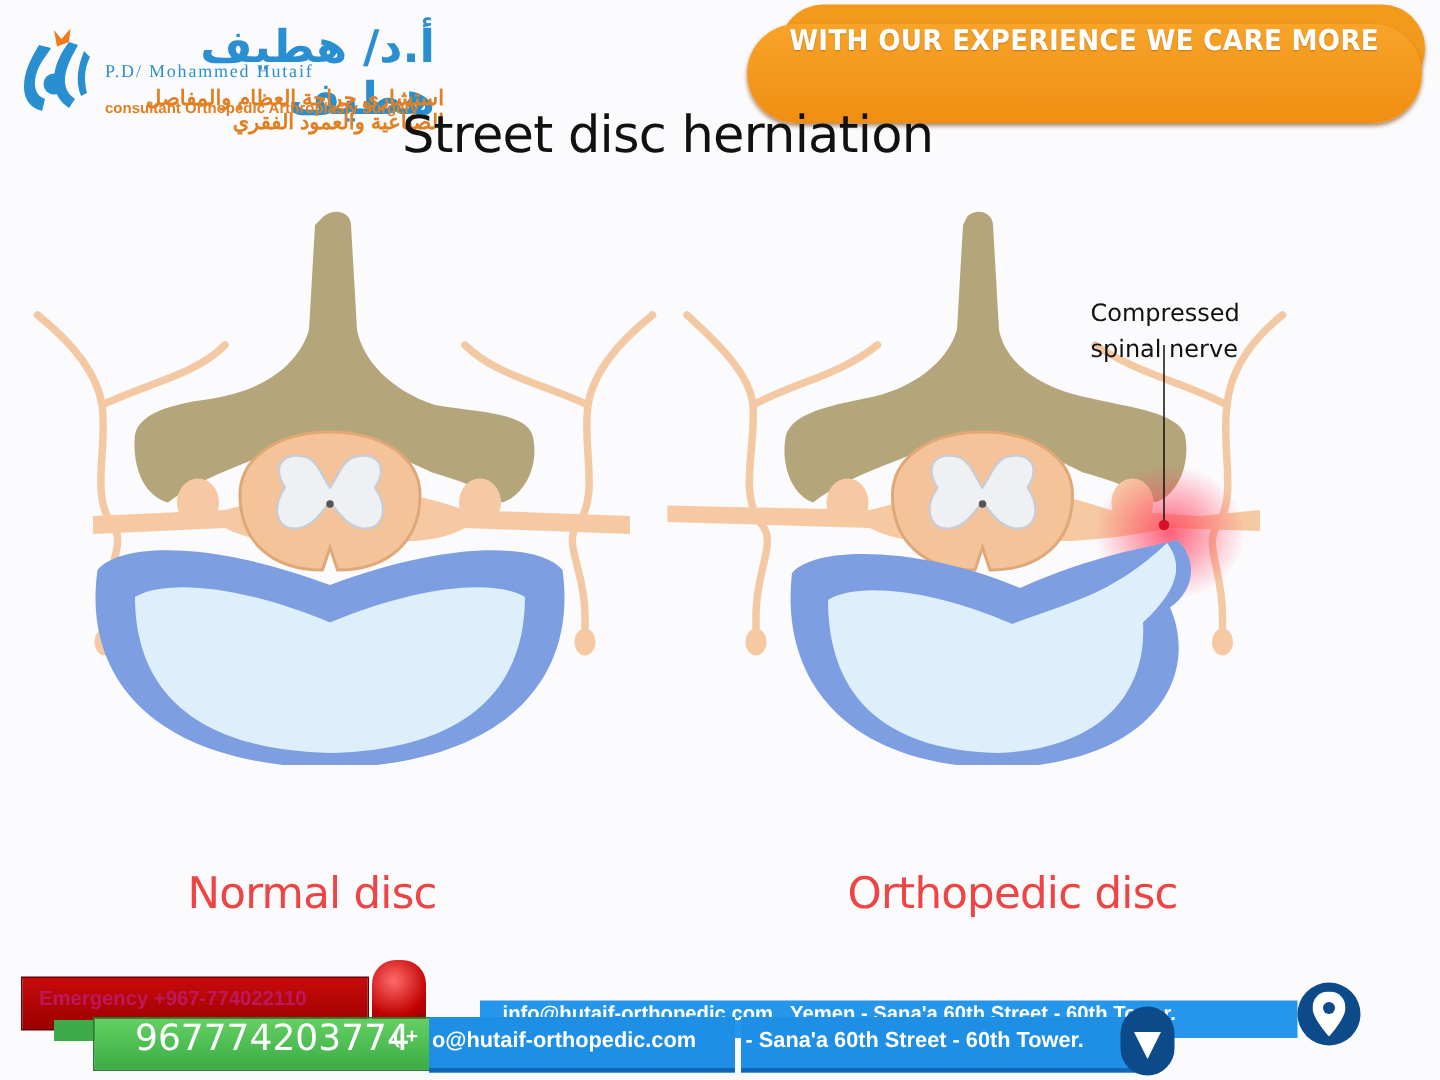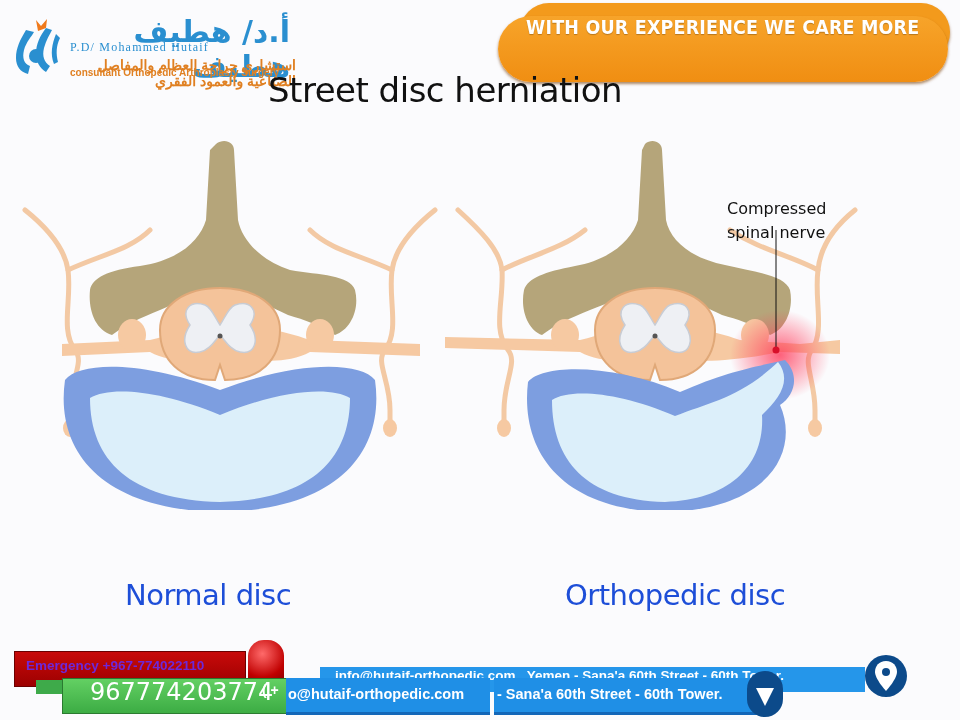--- a/index.html
+++ b/index.html
@@ -15,26 +15,26 @@
 
   
   .banner-back { left:520px; top:3px; width:430px; height:58px; background:#f39a1c; border-radius:30px; box-shadow:0 2px 3px rgba(120,60,0,.6); }
   .banner-front { left:498px; top:16px; width:450px; height:66px; background:linear-gradient(#f7a42a,#f08e12); border-radius:34px; box-shadow:0 2px 3px rgba(120,60,0,.6); display:flex; justify-content:center; }
   .banner-text { color:#fff; font-weight:bold; font-size:19px; font-family:"DejaVu Sans", sans-serif; letter-spacing:0.2px; transform:scaleX(0.92); text-shadow:0 1px 1px rgba(0,0,0,.25); }
 
   
   .title { left:268px; top:70px; font-size:34px; color:#111; font-family:"DejaVu Sans", sans-serif; letter-spacing:-0.5px; }
 
   .diagram { top:130px; width:420px; height:380px; }
-  .caption { top:578px; font-size:29px; color:#1d4ed8; font-family:"DejaVu Sans", sans-serif; letter-spacing:-0.5px; }
+  .caption { top:578px; font-size:29px; color:#ef4444; font-family:"DejaVu Sans", sans-serif; letter-spacing:-0.5px; }
   .annot { left:727px; top:197px; font-size:16px; color:#111; line-height:24px; font-family:"DejaVu Sans", sans-serif; }
 
   
   .emerg { left:14px; top:651px; width:230px; height:34px; background:linear-gradient(#c80a0a,#9c0000); border:1px solid #6b0000; }
-  .emerg-text { left:26px; top:658px; color:#6d28d9; font-weight:bold; font-size:13.5px; }
+  .emerg-text { left:26px; top:658px; color:#be185d; font-weight:bold; font-size:13.5px; }
   .green-back { left:36px; top:680px; width:40px; height:14px; background:#3eaa4a; }
   .green { left:62px; top:678px; width:226px; height:34px; background:linear-gradient(#63d063,#3cac44); border:1px solid #2a7a30; }
   .green-text { left:90px; top:678px; color:#fff; font-size:24px; font-family:"DejaVu Sans", sans-serif; }
   .plus { left:262px; top:682px; color:#fff; font-size:14px; font-weight:bold; }
   .siren { left:248px; top:640px; width:36px; height:46px; background:radial-gradient(circle at 40% 30%, #ff6a6a, #c00000 60%, #700 100%); border-radius:16px 16px 4px 4px; }
   .blue-back { left:320px; top:667px; width:545px; height:25px; background:#2596ea; }
   .blue-back-text { left:335px; top:668px; color:#fff; font-size:13.5px; font-weight:bold; white-space:nowrap; }
   .blue1 { left:286px; top:678px; width:204px; height:34px; background:#1f8fe6; border-bottom:3px solid #1266b8; }
   .blue1-text { left:288px; top:686px; color:#fff; font-size:14.5px; font-weight:bold; }
   .blue2 { left:494px; top:678px; width:268px; height:34px; background:#1f8fe6; border-bottom:3px solid #1266b8; }

